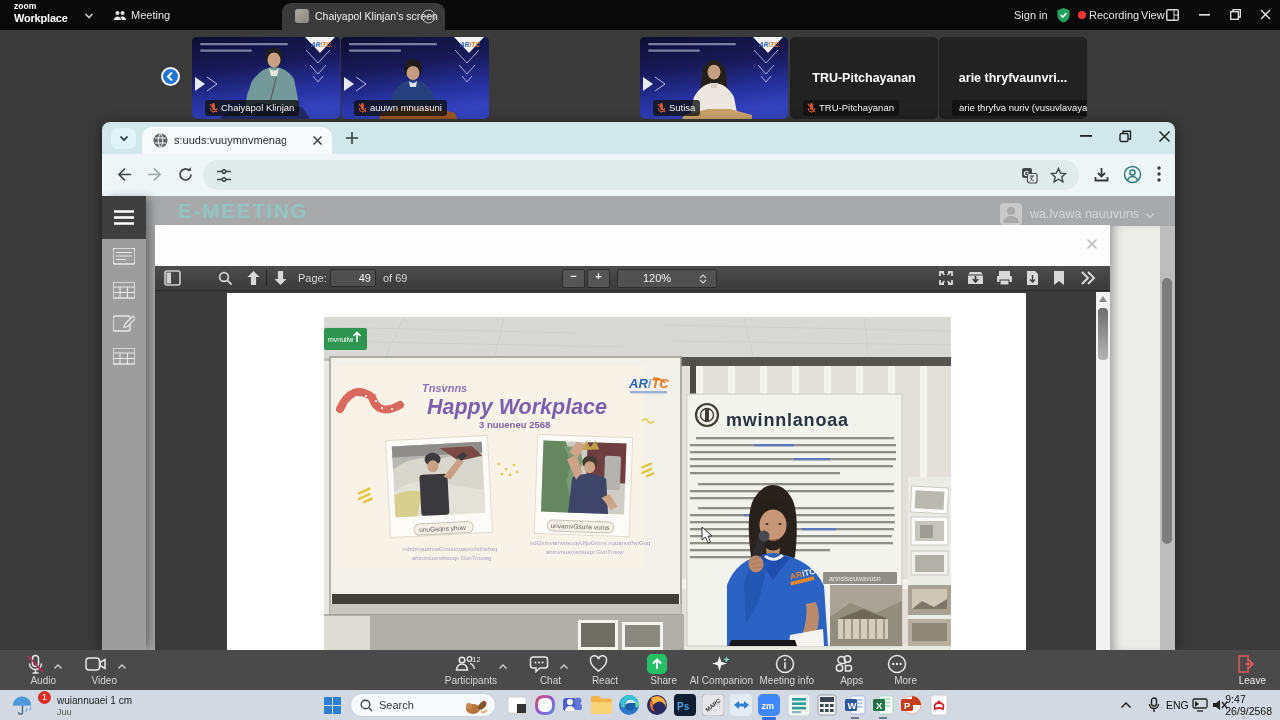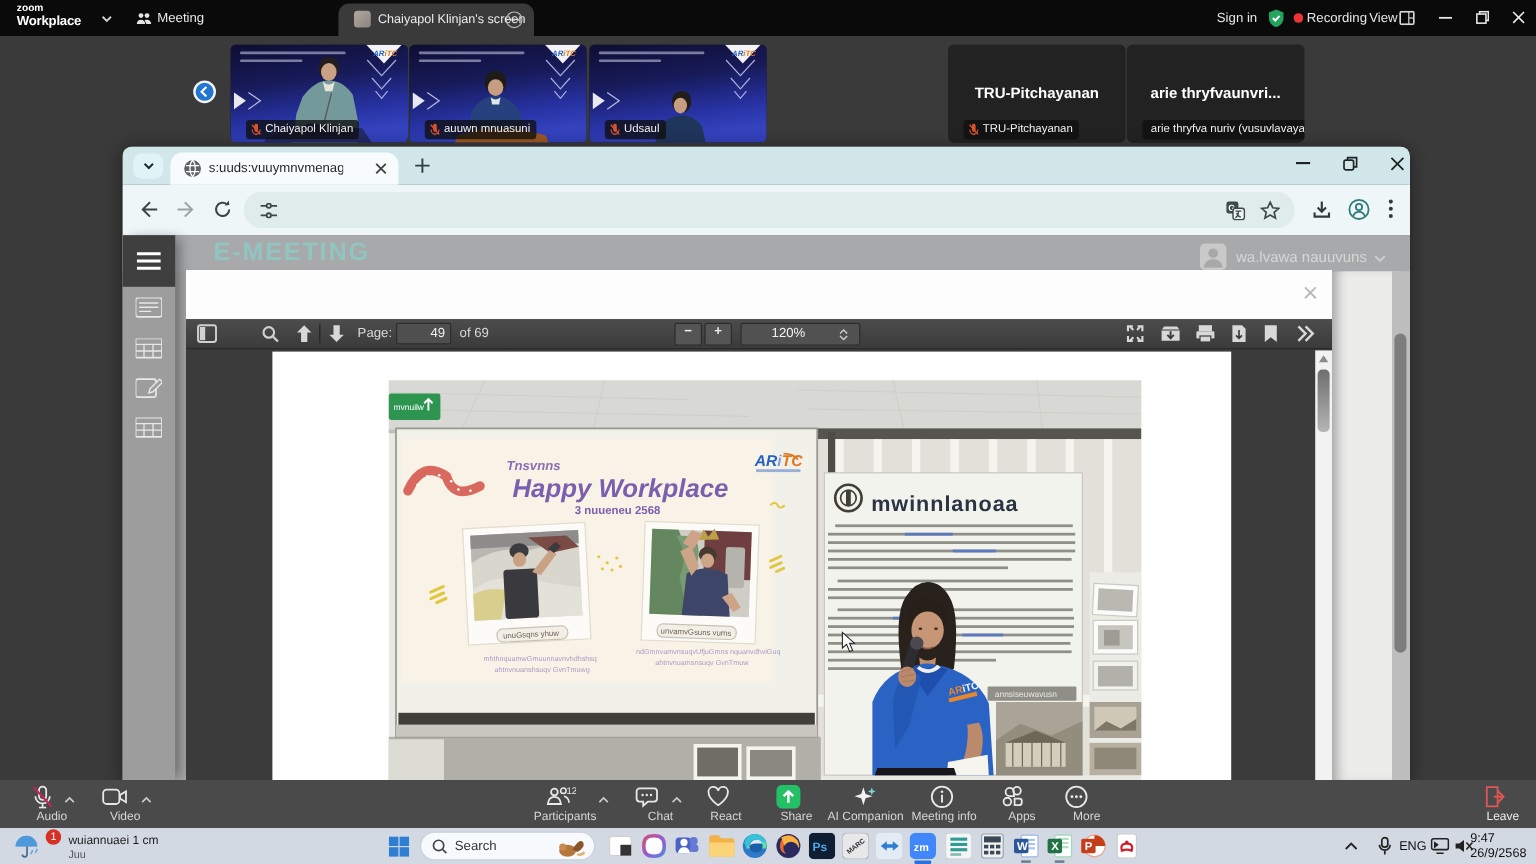--- a/index.html
+++ b/index.html
@@ -142,38 +142,40 @@
             <path d="M63 32q9-8 18 0l-2-7q-7-5-14 0z" fill="#1e1b18"></path>
             <path d="M52 56q8-13 20-13t20 13l3 14v6H49l2-14z" fill="#27407e"></path>
             <path d="M68 44q4 4 8 0l-1 6h-6z" fill="#dfe5ea"></path>
             <path d="M40 76l20-6h30l24 6 2 6H38z" fill="#9c571f"></path>
           </g>
     </svg><span class="badge"><svg width="9" height="10" viewBox="0 0 9 10">
             <path d="M3 2a1.5 2 0 013 0v3a1.5 2 0 01-3 0z" fill="#d9542e"></path>
             <path d="M1.2 5a3.3 3.8 0 006.6 0M4.5 8.6v1.2" stroke="#d9542e" fill="none"></path>
             <path d="M1 1l7 8" stroke="#d9542e" stroke-width="1.2"></path>
           </svg>auuwn  mnuasuni</span></div>
-    <div class="abs tile" style="left:491px"><svg width="148" height="82" viewBox="0 0 148 82">
+    <div class="abs tile" style="left:640px"><svg width="148" height="82" viewBox="0 0 148 82">
       <rect width="148" height="82" fill="url(#vg)"></rect>
           <use href="#deco"></use>
       <g fill="#cdd3ee" opacity="0.55">
             <rect x="8" y="6" width="88" height="2.2" rx="1"></rect>
             <rect x="8" y="12.5" width="52" height="2.2" rx="1"></rect>
           </g>
       <g>
-            <ellipse cx="77" cy="48" rx="8" ry="9" fill="#211d1a"></ellipse>
-            <ellipse cx="76" cy="51" rx="5.5" ry="6.5" fill="#c69d80"></ellipse>
-            <path d="M69 47q8-7 16 0l-2-6q-6-4-12 0z" fill="#211d1a"></path>
-            <path d="M58 70q8-11 19-11 10 0 17 9l3 14H55z" fill="#20355c"></path>
+            <path d="M63 30q11-8 22 0l3 26-5 10H64l-4-12z" fill="#242019"></path>
+            <ellipse cx="74" cy="35" rx="6.5" ry="7.5" fill="#c79e81"></ellipse>
+            <path d="M66 31q8-7 16 0l-2-6q-6-4-12 0z" fill="#242019"></path>
+            <path d="M54 60q8-14 20-14t20 14l3 16v6H51l1-14z" fill="#ece8e1"></path>
+            <path d="M70 45q4 5 8 0l-1 6h-6z" fill="#d8cfc4"></path>
+            <path d="M44 78l24-6h22l22 6v4H42z" fill="#caa36a"></path>
           </g>
     </svg><span class="badge"><svg width="9" height="10" viewBox="0 0 9 10">
             <path d="M3 2a1.5 2 0 013 0v3a1.5 2 0 01-3 0z" fill="#d9542e"></path>
             <path d="M1.2 5a3.3 3.8 0 006.6 0M4.5 8.6v1.2" stroke="#d9542e" fill="none"></path>
             <path d="M1 1l7 8" stroke="#d9542e" stroke-width="1.2"></path>
-          </svg>Udsaul</span></div>
+          </svg>Sutisa</span></div>
     <div class="abs tile tileoff" style="left:790px">TRU-Pitchayanan<span class="badge"><svg width="9" height="10" viewBox="0 0 9 10">
             <path d="M3 2a1.5 2 0 013 0v3a1.5 2 0 01-3 0z" fill="#d9542e"></path>
             <path d="M1.2 5a3.3 3.8 0 006.6 0M4.5 8.6v1.2" stroke="#d9542e" fill="none"></path>
             <path d="M1 1l7 8" stroke="#d9542e" stroke-width="1.2"></path>
           </svg>TRU-Pitchayanan</span></div>
     <div class="abs tile tileoff" style="left:939px">arie thryfvaunvri...<span class="badge"><svg width="9" height="10" viewBox="0 0 9 10">
             <path d="M3 2a1.5 2 0 013 0v3a1.5 2 0 01-3 0z" fill="#d9542e"></path>
             <path d="M1.2 5a3.3 3.8 0 006.6 0M4.5 8.6v1.2" stroke="#d9542e" fill="none"></path>
             <path d="M1 1l7 8" stroke="#d9542e" stroke-width="1.2"></path>
           </svg>arie thryfva nuriv (vusuvlavayada...</span></div>

